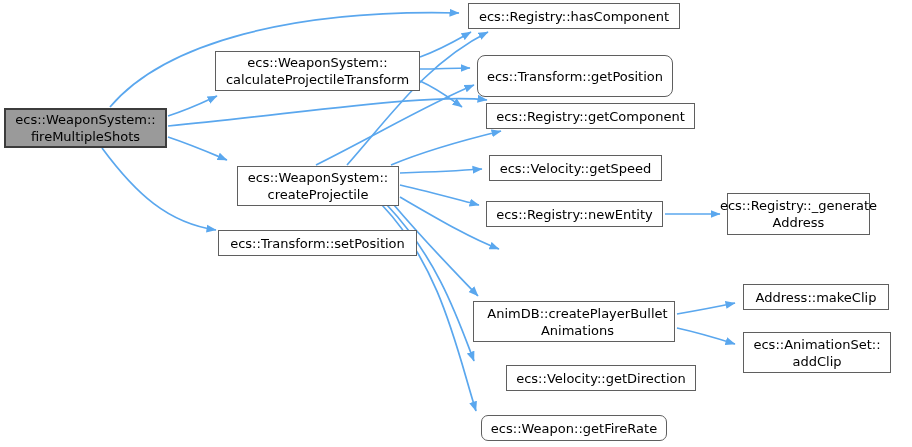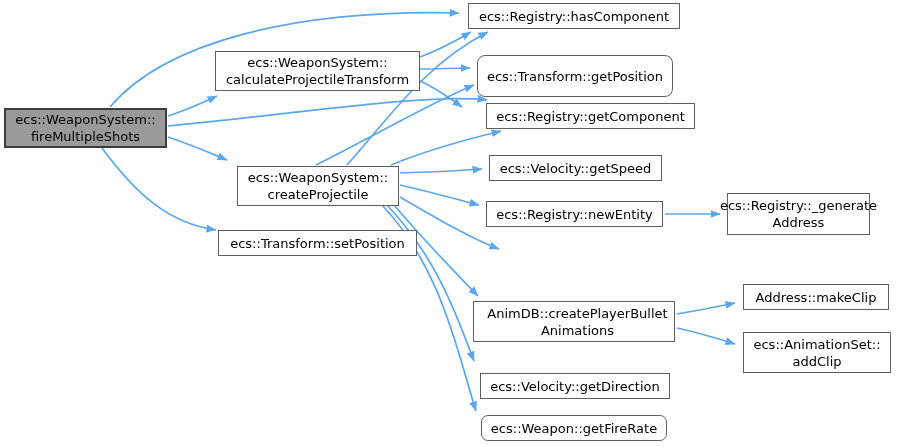--- a/index.html
+++ b/index.html
@@ -87,20 +87,20 @@
   <div class="node" style="left: 237px; top: 166px; width: 162px; height: 40px;">ecs::WeaponSystem::
 createProjectile</div>
   <div class="node" style="left: 218px; top: 230px; width: 199px; height: 26px;">ecs::Transform::setPosition</div>
   <div class="node" style="left: 468px; top: 3px; width: 212px; height: 26px;">ecs::Registry::hasComponent</div>
   <div class="node" style="left: 477px; top: 55px; width: 196px; height: 42px; border-radius: 8px;">ecs::Transform::getPosition</div>
   <div class="node" style="left: 470px; top: 103px; width: 209px; height: 26px; margin-left: 16px;">ecs::Registry::getComponent</div>
   <div class="node" style="left: 489px; top: 155px; width: 173px; height: 26px;">ecs::Velocity::getSpeed</div>
   <div class="node" style="left: 486px; top: 201px; width: 177px; height: 26px;">ecs::Registry::newEntity</div>
   <div class="node" style="left: 473px; top: 301px; width: 202px; height: 41px; padding-left: 11px;">AnimDB::createPlayerBullet
 Animations</div>
-  <div class="node" style="left: 480px; top: 365px; width: 190px; height: 26px; margin-top: 8px;">ecs::Velocity::getDirection</div>
+  <div class="node" style="left: 506px; top: 365px; width: 190px; height: 26px;">ecs::Velocity::getDirection</div>
   <div class="node" style="left: 481px; top: 415px; width: 186px; height: 26px; border-radius: 7px;">ecs::Weapon::getFireRate</div>
   <div class="node" style="left: 727px; top: 193px; width: 143px; height: 42px;">ecs::Registry::_generate
 Address</div>
   <div class="node" style="left: 743px; top: 284px; width: 146px; height: 26px;">Address::makeClip</div>
   <div class="node" style="left: 743px; top: 332px; width: 148px; height: 41px;">ecs::AnimationSet::
 addClip</div>
 </div>
 
 </body></html>

